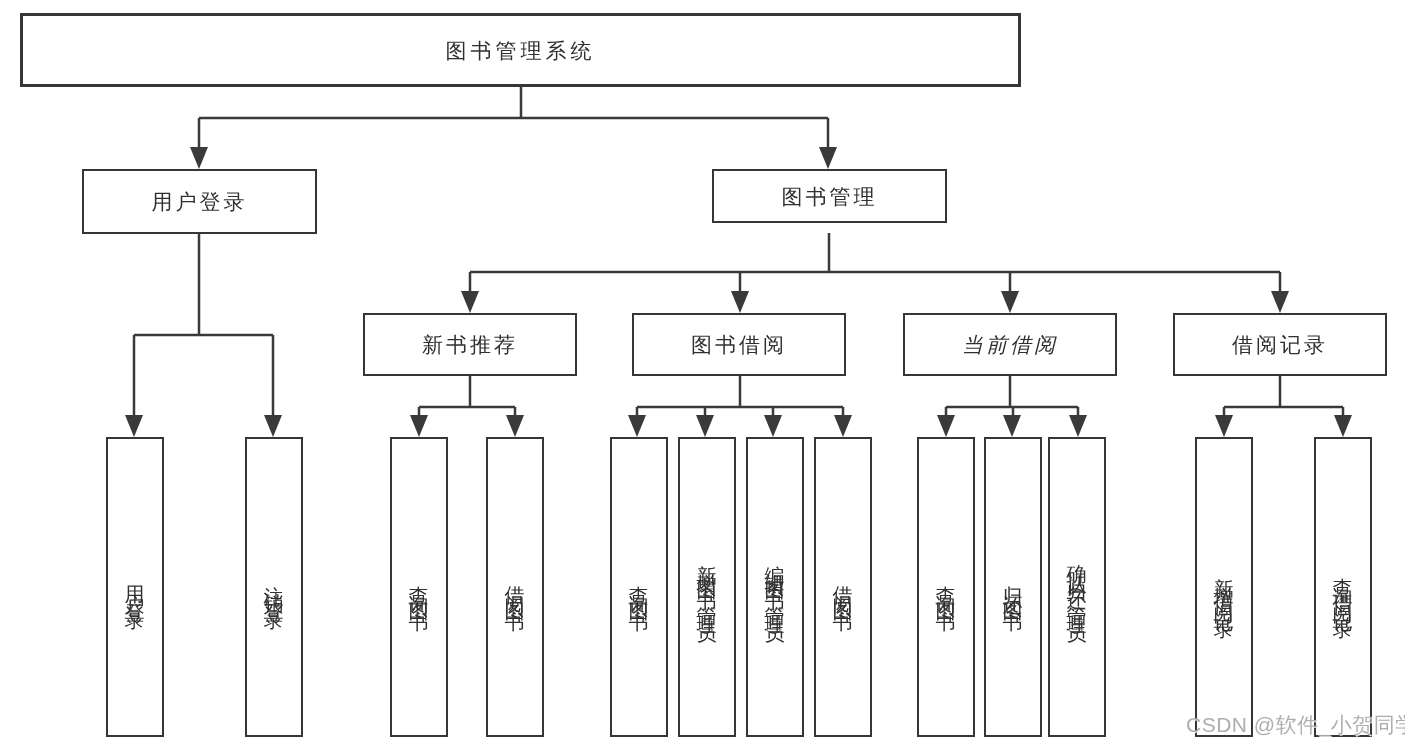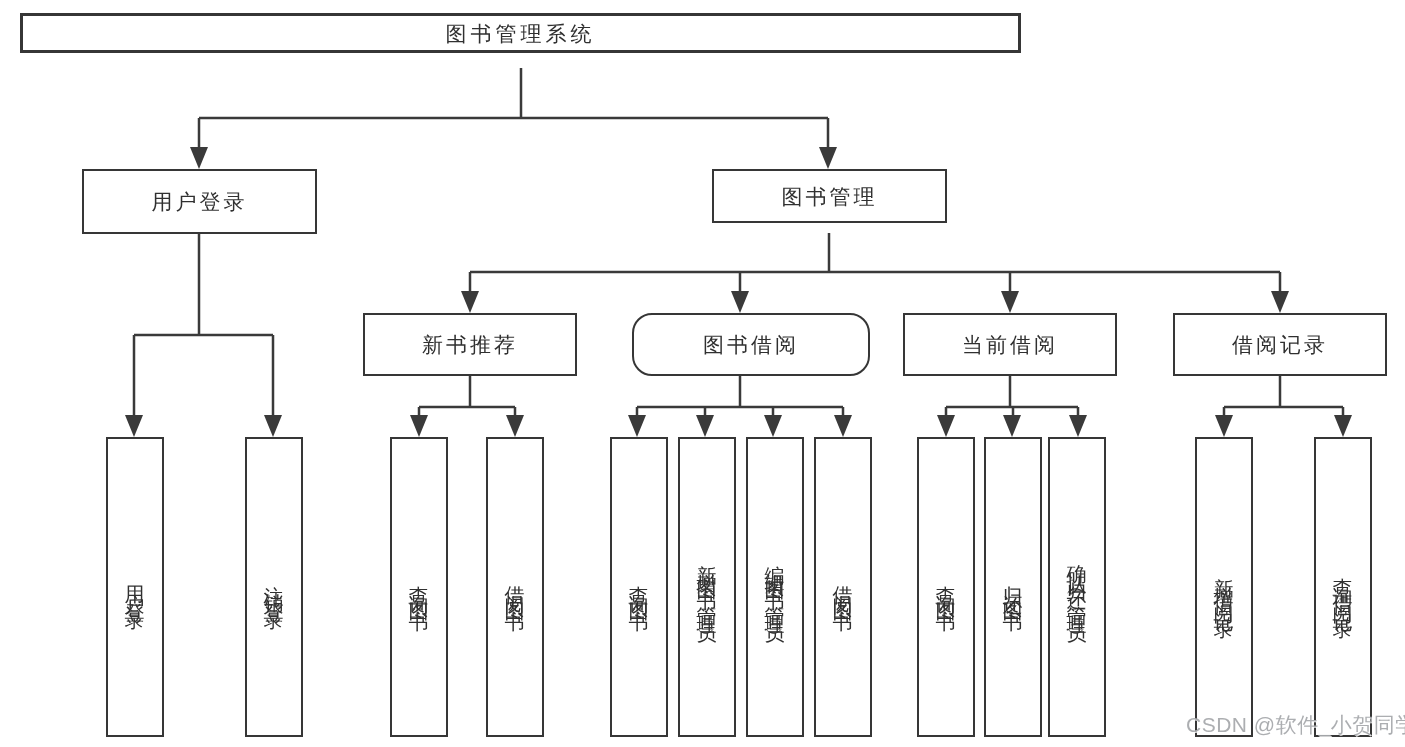--- a/index.html
+++ b/index.html
@@ -100,28 +100,28 @@
       <polygon points="764,415 782,415 773,437"></polygon>
       <polygon points="834,415 852,415 843,437"></polygon>
       <polygon points="937,415 955,415 946,437"></polygon>
       <polygon points="1003,415 1021,415 1012,437"></polygon>
       <polygon points="1069,415 1087,415 1078,437"></polygon>
       <polygon points="1215,415 1233,415 1224,437"></polygon>
       <polygon points="1334,415 1352,415 1343,437"></polygon>
     </g>
   </svg>
 
-  <div class="node root" style="left:20px; top:13px; width:1001px; height:40px;">图书管理系统</div>
+  <div class="node root" style="left:20px; top:13px; width:1001px; height:74px;">图书管理系统</div>
 
   <div class="node" style="left:82px; top:169px; width:235px; height:65px;">用户登录</div>
   <div class="node" style="left:712px; top:169px; width:235px; height:54px;">图书管理</div>
 
   <div class="node" style="left:363px; top:313px; width:214px; height:63px;">新书推荐</div>
-  <div class="node" style="left:632px; top:313px; width:238px; height:63px;border-radius:20px;">图书借阅</div>
-  <div class="node" style="left:903px; top:313px; width:214px; height:63px;">当前借阅</div>
+  <div class="node" style="left:632px; top:313px; width:214px; height:63px;">图书借阅</div>
+  <div class="node" style="left:903px; top:313px; width:214px; height:63px;font-style:italic;">当前借阅</div>
   <div class="node" style="left:1173px; top:313px; width:214px; height:63px;">借阅记录</div>
 
   <div class="node leaf" style="left:106px; top:437px; width:58px; height:300px;">用户登录</div>
   <div class="node leaf" style="left:245px; top:437px; width:58px; height:300px;">注销登录</div>
 
   <div class="node leaf" style="left:390px; top:437px; width:58px; height:300px;">查询图书</div>
   <div class="node leaf" style="left:486px; top:437px; width:58px; height:300px;">借阅图书</div>
 
   <div class="node leaf" style="left:610px; top:437px; width:58px; height:300px;">查询图书</div>
   <div class="node leaf" style="left:678px; top:437px; width:58px; height:300px;">新增图书（管理员）</div>

